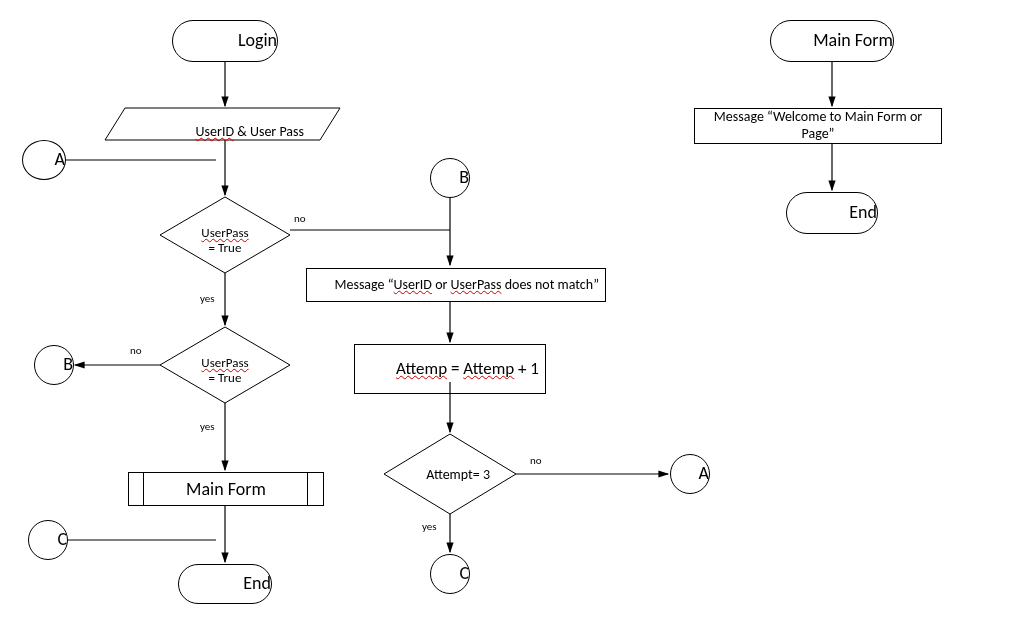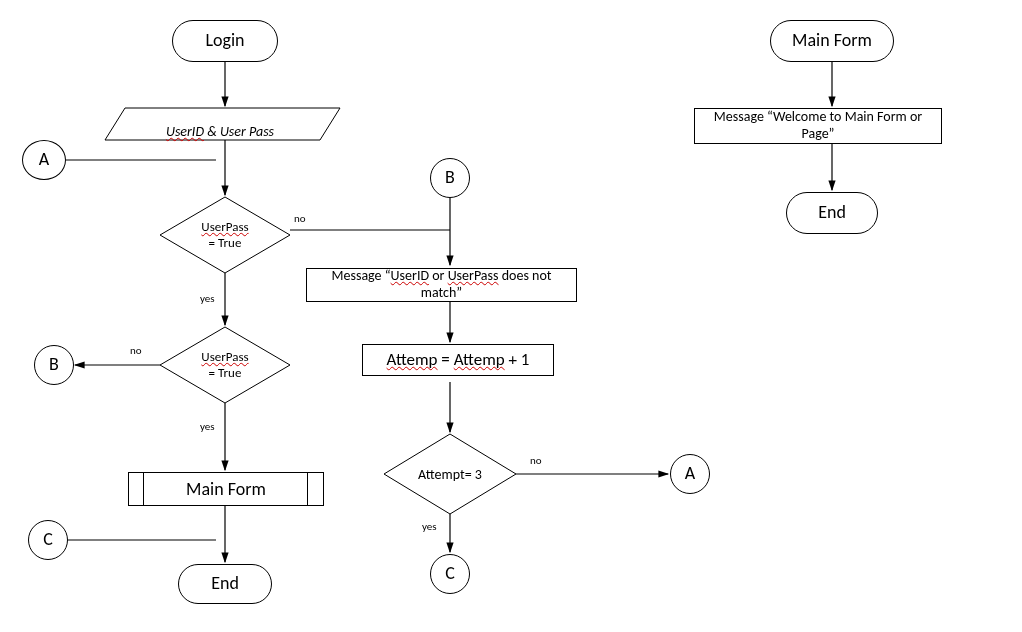--- a/index.html
+++ b/index.html
@@ -9,21 +9,21 @@
     position: relative;
     font-family: Calibri, Arial, sans-serif;
     background: #fff;
     color: #000;
   }
   .shape {
     position: absolute;
     box-sizing: border-box;
     display: flex;
     align-items: center;
-    justify-content: center;
+    justify-content: flex-end;
     text-align: center;
     line-height: 1.2;
   }
   .terminator {
     border: 1px solid #000;
     border-radius: 999px;
     font-size: 18px;
   }
   .connector {
     border: 1px solid #000;
@@ -117,21 +117,21 @@
 
   <line x1="832" y1="62" x2="832" y2="106" stroke="#000" stroke-width="1.2" marker-end="url(#arrow)"></line>
 
   <line x1="832" y1="144" x2="832" y2="190" stroke="#000" stroke-width="1.2" marker-end="url(#arrow)"></line>
 </svg>
 
 <div class="shape terminator" style="left:172px; top:20px; width:106px; height:42px;">
   <span>Login</span>
 </div>
 
-<div class="shape" style="left:120px; top:108px; width:200px; height:48px; font-size:14px;font-style:italic;">
+<div class="shape" style="left:104px; top:108px; width:200px; height:48px; font-size:14px;">
   <span><span class="squiggle">UserID</span> &amp; User Pass</span>
 </div>
 
 <div class="shape connector" style="left:22px; top:140px; width:44px; height:40px;">
   <span>A</span>
 </div>
 
 <div class="shape" style="left:180px; top:214px; width:90px; height:42px; font-size:13px; flex-direction:column;">
   <span><span class="squiggle">UserPass</span></span>
   <span>= True</span>
@@ -161,25 +161,25 @@
 </div>
 
 <div class="shape terminator" style="left:178px; top:564px; width:94px; height:40px;">
   <span>End</span>
 </div>
 
 <div class="shape connector" style="left:430px; top:158px; width:40px; height:40px;">
   <span>B</span>
 </div>
 
-<div class="shape process" style="left:306px; top:268px; width:271px; height:34px;">
+<div class="shape process" style="left:306px; top:268px; width:300px; height:34px;">
   <span>Message “<span class="squiggle">UserID</span> or <span class="squiggle">UserPass</span> does not match”</span>
 </div>
 
-<div class="shape process big" style="left:354px; top:344px; width:192px; height:32px;margin-left:8px;">
+<div class="shape process big" style="left:354px; top:344px; width:192px; height:50px;">
   <span><span class="squiggle">Attemp</span> = <span class="squiggle">Attemp</span> + 1</span>
 </div>
 
 <div class="shape" style="left:410px; top:454px; width:80px; height:42px; font-size:14px; flex-direction:row;">
   <span>Attempt</span>
   <span>= 3</span>
 </div>
 <div class="edge-label" style="left:530px; top:454px;">no</div>
 <div class="edge-label" style="left:422px; top:520px;">yes</div>
 

